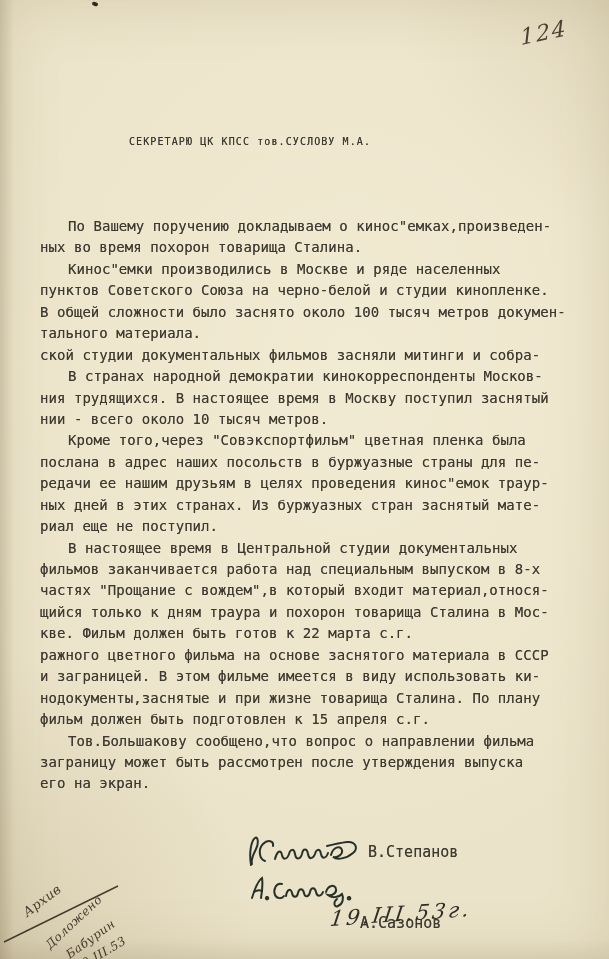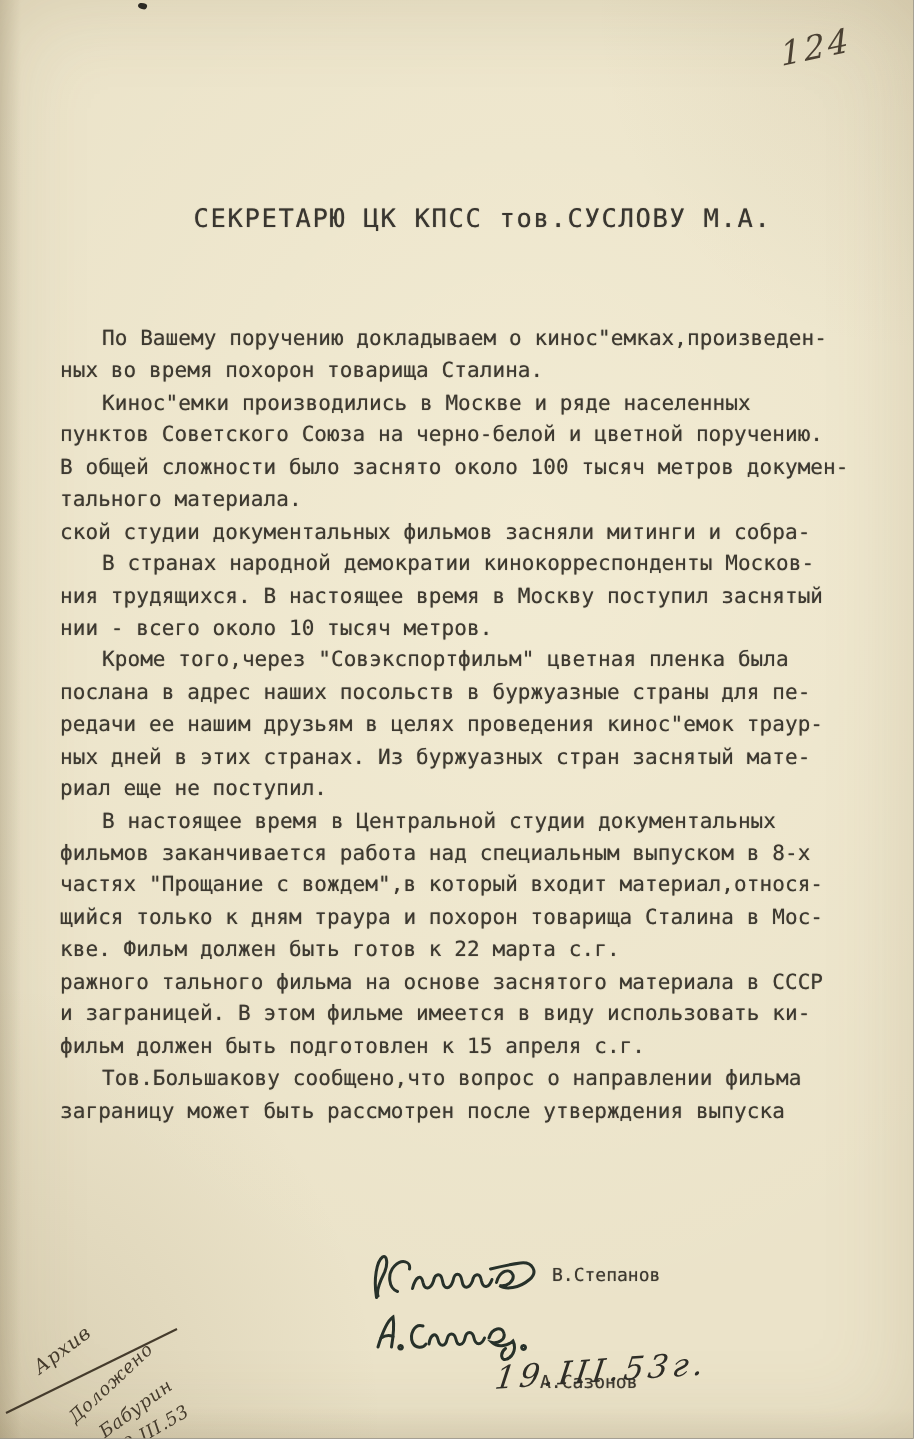--- a/index.html
+++ b/index.html
@@ -14,21 +14,21 @@
       radial-gradient(ellipse 50% 35% at 100% 0%, rgba(130,110,70,0.10) 0%, rgba(130,110,70,0) 70%),
       linear-gradient(90deg, rgba(90,75,45,0.18) 0px, rgba(90,75,45,0) 14px),
       linear-gradient(0deg, rgba(90,75,45,0.08) 0px, rgba(90,75,45,0) 20px),
       #ebe3c9;
     box-shadow: inset 0 0 60px rgba(120,100,55,0.18);
     font-family:"DejaVu Sans Mono", monospace;
     color:#3b372f;
   }
   .heading{
     position:absolute; left:129px; top:136px;
-    font-size:17px; letter-spacing:1.1px; white-space:pre;
+    font-size:10px; letter-spacing:1.1px; white-space:pre;
     color:#393630;
     text-shadow:0 0 0.6px rgba(45,42,35,0.65);
     text-align:center;
   }
   .body-text{
     position:absolute; left:40px; top:216px; width:566px;
     font-size:14px; letter-spacing:0.05px;
     color:#3d3930;
     text-shadow:0 0 0.6px rgba(48,44,36,0.6);
   }
@@ -44,21 +44,21 @@
   .ink-speck{
     position:absolute; left:92px; top:2px; width:6px; height:4px;
     background:#2c2a24; border-radius:60% 40% 50% 50%;
     transform:rotate(20deg);
   }
   .sig-row-1{position:absolute; left:243px; top:833px;}
   .sig-row-2{position:absolute; left:246px; top:872px;}
   .sig-svg{display:block;}
   .typed-name{
     position:absolute;
-    font-size:12px; white-space:pre; color:#3d3930;
+    font-size:15px; white-space:pre; color:#3d3930;
     text-shadow:0 0 0.6px rgba(48,44,36,0.6);
   }
   .typed-name.n1{left:368px; top:843px;}
   .typed-name.n2{left:360px; top:914px;}
   .hand-date{
     position:absolute; left:330px; top:902px;
     font-family:"DejaVu Serif", serif; font-style:italic;
     font-size:21px; color:#2e2d27;
     transform:rotate(-4deg) skewX(-12deg);
     letter-spacing:3px; white-space:pre;
@@ -84,42 +84,44 @@
   <div class="ink-speck"></div>
 
   <div class="page-number">124</div>
 
   <div class="heading">СЕКРЕТАРЮ ЦК КПСС тов.СУСЛОВУ М.А.</div>
 
   <div class="body-text">
       <div class="line indent">По Вашему поручению докладываем о кинос"емках,произведен-</div>
       <div class="line">ных во время похорон товарища Сталина.</div>
       <div class="line indent">Кинос"емки производились в Москве и ряде населенных</div>
-      <div class="line">пунктов Советского Союза на черно-белой и цветной поручению.</div>
+      <div class="line">пунктов Советского Союза на черно-белой и студии кинопленке.</div>
       <div class="line">В общей сложности было заснято около 100 тысяч метров докумен-</div>
       <div class="line">тального материала.</div>
       <div class="line">ской студии документальных фильмов засняли митинги и собра-</div>
       <div class="line indent">В странах народной демократии кинокорреспонденты Москов-</div>
       <div class="line">ния трудящихся. В настоящее время в Москву поступил заснятый</div>
       <div class="line">нии - всего около 10 тысяч метров.</div>
       <div class="line indent">Кроме того,через "Совэкспортфильм" цветная пленка была</div>
       <div class="line">послана в адрес наших посольств в буржуазные страны для пе-</div>
       <div class="line">редачи ее нашим друзьям в целях проведения кинос"емок траур-</div>
       <div class="line">ных дней в этих странах. Из буржуазных стран заснятый мате-</div>
       <div class="line">риал еще не поступил.</div>
       <div class="line indent">В настоящее время в Центральной студии документальных</div>
       <div class="line">фильмов заканчивается работа над специальным выпуском в 8-х</div>
       <div class="line">частях "Прощание с вождем",в который входит материал,относя-</div>
       <div class="line">щийся только к дням траура и похорон товарища Сталина в Мос-</div>
       <div class="line">кве. Фильм должен быть готов к 22 марта с.г.</div>
-      <div class="line">ражного тального фильма на основе заснятого материала в СССР</div>
+      <div class="line">ражного цветного фильма на основе заснятого материала в СССР</div>
       <div class="line">и заграницей. В этом фильме имеется в виду использовать ки-</div>
+      <div class="line">нодокументы,заснятые и при жизне товарища Сталина. По плану</div>
       <div class="line">фильм должен быть подготовлен к 15 апреля с.г.</div>
       <div class="line indent">Тов.Большакову сообщено,что вопрос о направлении фильма</div>
       <div class="line">заграницу может быть рассмотрен после утверждения выпуска</div>
+      <div class="line">его на экран.</div>
     </div>
 
   <div class="sig-row-1">
     <svg class="sig-svg" width="130" height="38" viewBox="0 0 130 38">
       <g fill="none" stroke="#27312a" stroke-width="2" stroke-linecap="round">
         <path d="M8,32 C6,20 8,8 12,5 C15,3 16,10 13,16 C10,22 8,28 9,31"></path>
         <path d="M22,28 C16,26 15,16 20,11 C25,6 31,8 30,13"></path>
         <path d="M32,26 C34,18 38,16 39,22 C40,27 44,27 46,21 C47,16 51,15 52,21 C53,27 57,27 59,21 C60,15 64,15 65,21 C66,27 70,26 72,21 C73,16 77,15 78,21 C79,26 83,26 85,20"></path>
         <path d="M88,22 C90,14 97,12 99,17 C100,21 95,25 90,24 C94,27 103,26 110,20 C116,15 112,8 104,9 C96,10 88,12 84,13"></path>
       </g>

